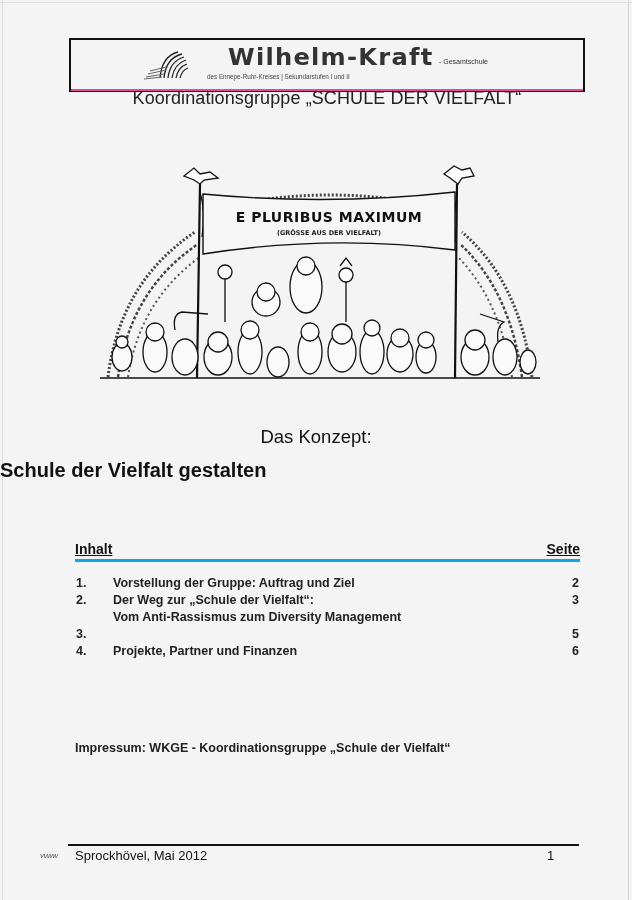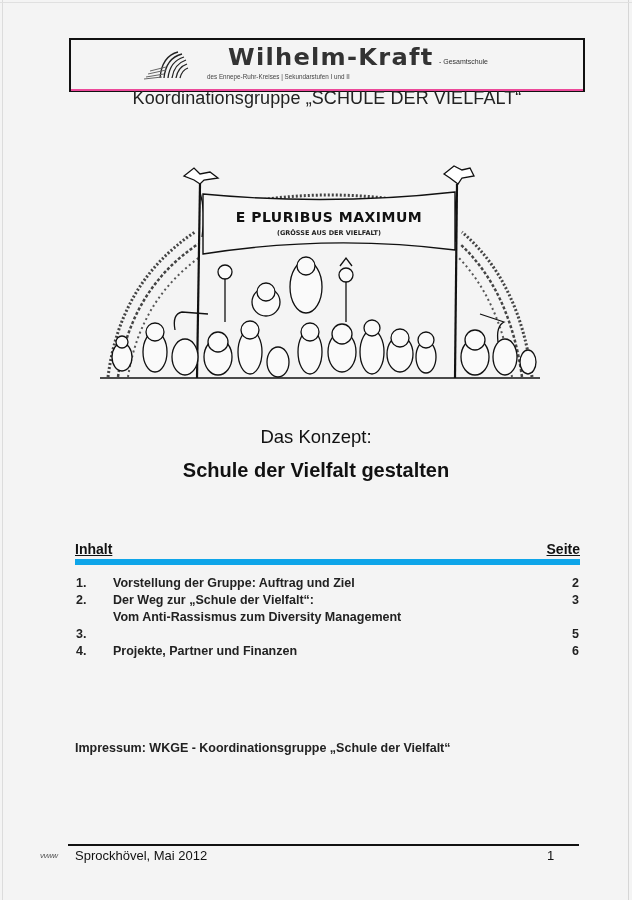--- a/index.html
+++ b/index.html
@@ -16,23 +16,23 @@
   .hdr-top { position:absolute; left:0; top:0; right:0; height:49px; }
   .hdr-bottom { position:absolute; left:0; top:49px; right:0; bottom:0; border-top:2px solid #ec4899; text-align:center; font-size:18px; line-height:15px; color:#222; letter-spacing:0.1px; }
   .logo-mark { position:absolute; left:73px; top:10px; width:46px; height:30px; }
   .logo-name { position:absolute; left:157px; top:4px; font-family:"DejaVu Sans", sans-serif; font-size:23px; font-weight:bold; letter-spacing:1.2px; color:#333; transform:scaleX(1.05); transform-origin:left; }
   .logo-suffix { position:absolute; left:368px; top:18px; font-size:7px; color:#333; }
   .logo-sub { position:absolute; left:136px; top:33px; font-size:6.3px; color:#444; white-space:nowrap; }
 
   .illus { position:absolute; left:100px; top:162px; width:440px; height:220px; }
 
   .title1 { position:absolute; left:0; width:632px; top:426px; text-align:center; font-size:18.5px; color:#111; }
-  .title2 { position:absolute; left:0; width:632px; top:459px; text-align:center; font-size:20px; font-weight:bold; color:#111; }
+  .title2 { position:absolute; left:0; width:632px; top:459px; font-size:20px; font-weight:bold; color:#111; }
 
-  .toc-head { position:absolute; left:75px; top:541px; width:505px; height:18px; border-bottom:6px solid #0ea5e9; font-size:14px; font-weight:bold; }
+  .toc-head { position:absolute; left:75px; top:541px; width:505px; height:18px; border-bottom:3px solid #0ea5e9; font-size:14px; font-weight:bold; }
   .toc-head .l { position:absolute; left:0; top:0; text-decoration:underline; }
   .toc-head .r { position:absolute; right:0; top:0; text-decoration:underline; }
   .toc-row { position:absolute; left:76px; width:503px; height:17px; font-size:12.5px; color:#222; font-weight:bold; }
   .toc-row .num { position:absolute; left:0; top:0; }
   .toc-row .txt { position:absolute; left:37px; top:0; white-space:nowrap; }
   .toc-row .pg { position:absolute; right:0; top:0; }
 
   .impressum { position:absolute; left:75px; top:741px; font-size:12.5px; font-weight:bold; color:#222; }
 
   .footer-line { position:absolute; left:68px; top:844px; width:511px; height:2px; background:#111; }

